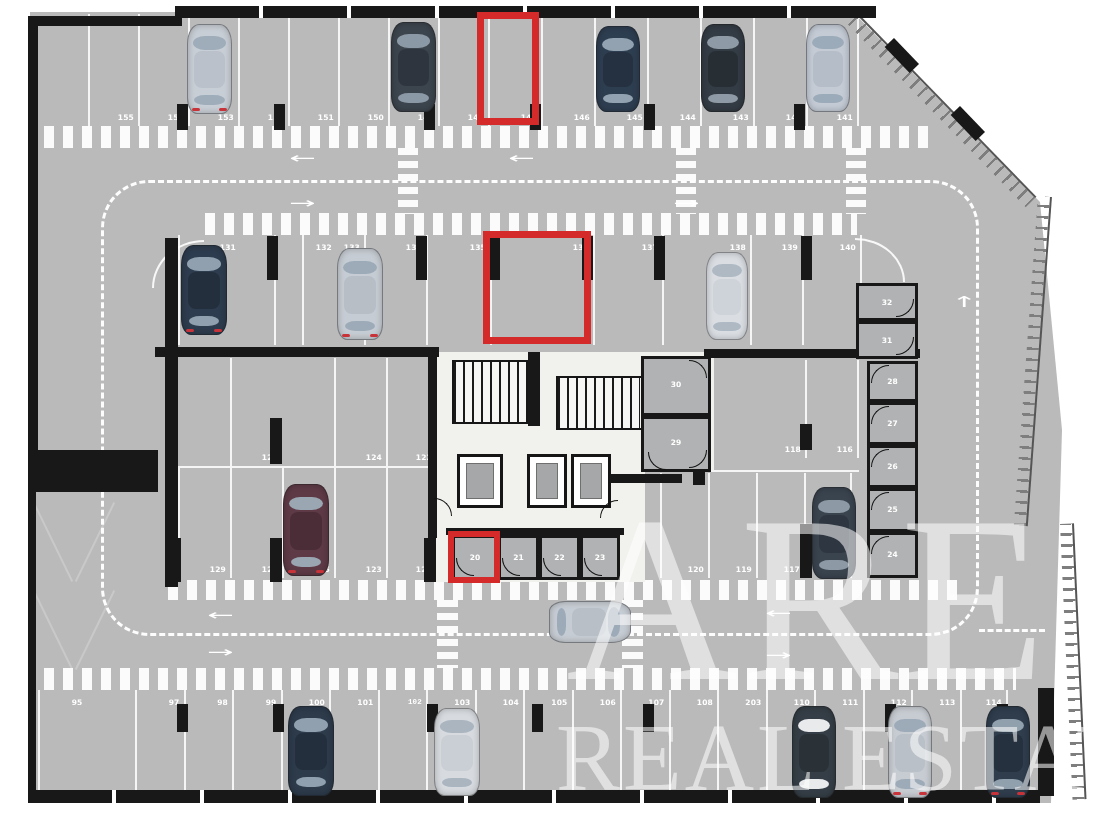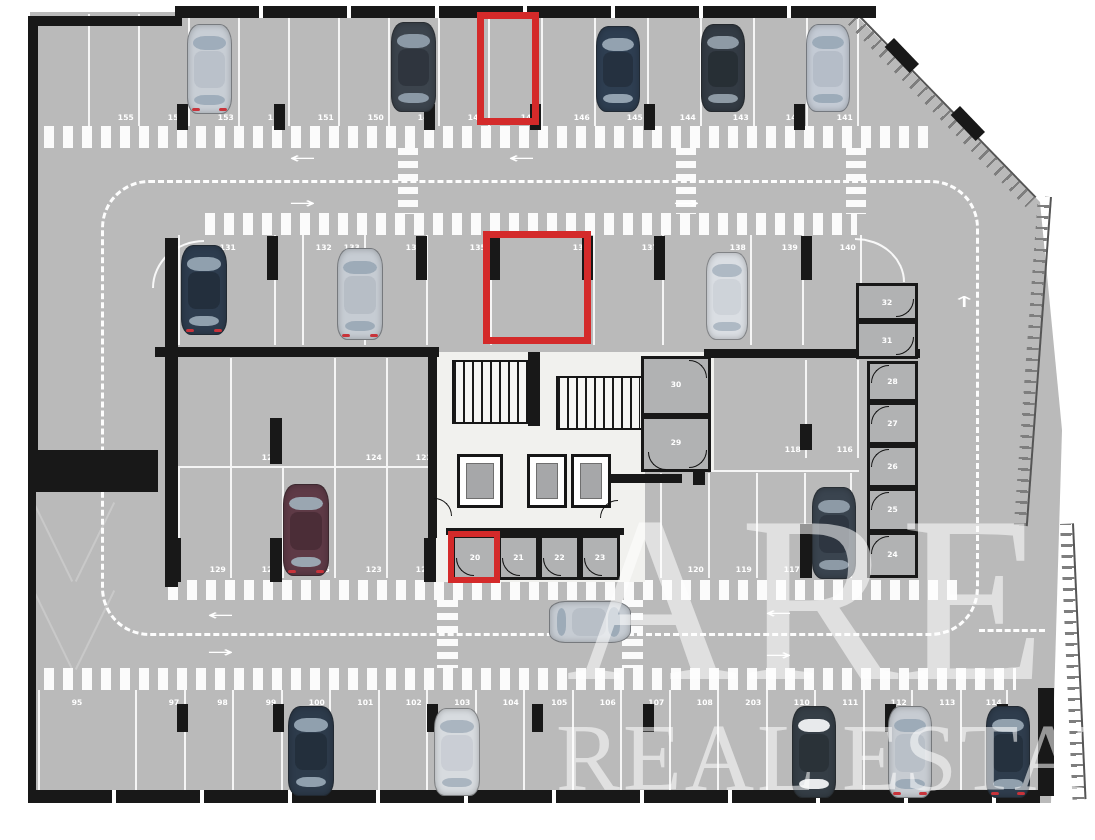--- a/index.html
+++ b/index.html
@@ -232,21 +232,21 @@
     </div>
     <div class="spot" style="left: 232px; top: 690px; width: 48.5px; height: 108px;">
       <span class="lt">99</span>
     </div>
     <div class="spot" style="left: 280.5px; top: 690px; width: 48.5px; height: 108px;">
       <span class="lt">100</span>
     </div>
     <div class="spot" style="left: 329px; top: 690px; width: 48.5px; height: 108px;">
       <span class="lt">101</span>
     </div>
-    <div class="spot" style="left: 377.5px; top: 690px; width: 48.5px; height: 108px;">
+    <div class="spot" style="left: 377.5px; top: 690px; width: 48.5px; height: 108px; font-family: Liberation Mono, monospace;">
       <span class="lt">102</span>
     </div>
     <div class="spot" style="left: 426px; top: 690px; width: 48.5px; height: 108px;">
       <span class="lt">103</span>
     </div>
     <div class="spot" style="left: 474.5px; top: 690px; width: 48.5px; height: 108px;">
       <span class="lt">104</span>
     </div>
     <div class="spot" style="left: 523px; top: 690px; width: 48.5px; height: 108px;">
       <span class="lt">105</span>

